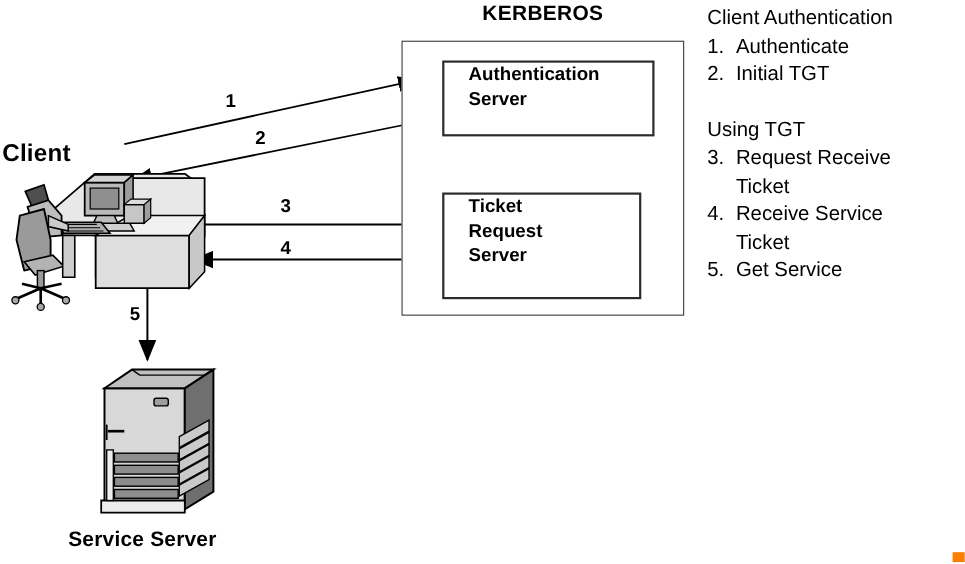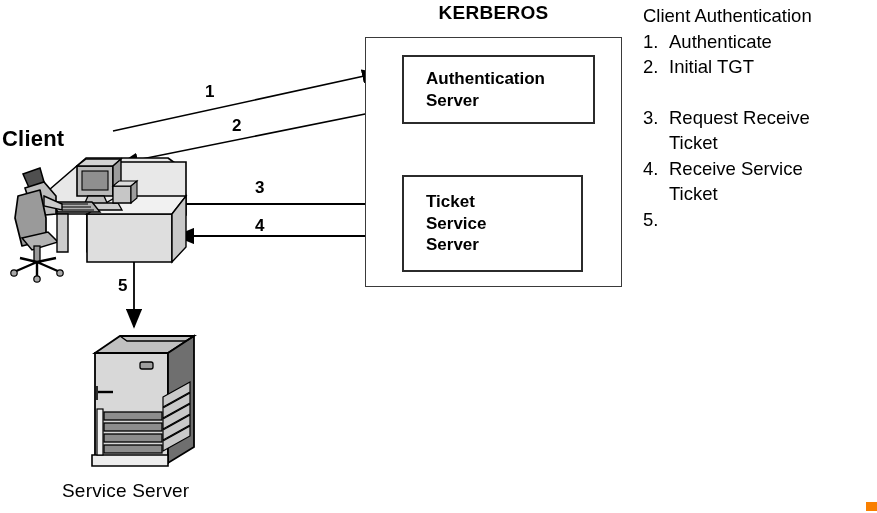--- a/index.html
+++ b/index.html
@@ -12,31 +12,31 @@
 
   
   #kerberos-title{
     left:365px;top:2px;width:257px;text-align:center;
     font-size:19px;font-weight:bold;letter-spacing:.3px;
   }
   #client-label{
     left:2px;top:126px;font-size:22px;font-weight:bold;letter-spacing:.2px;
   }
   #service-server-label{
-    left:62px;top:480px;font-size:19px;font-weight:normal;letter-spacing:.2px;
+    left:62px;top:480px;font-size:19px;font-weight:bold;letter-spacing:.2px;
   }
 
   
   #kerberos-box{
     left:365px;top:37px;width:257px;height:250px;
     border:1.5px solid #3a3a3a;background:#ffffff;box-sizing:border-box;
   }
   .server-box{
     border:2px solid #2b2b2b;background:#ffffff;box-sizing:border-box;
-    display:flex;flex-direction:column;justify-content:center;
+    display:flex;flex-direction:column;justify-content:flex-start;
     font-size:17px;font-weight:bold;line-height:1.28;
     padding-left:22px;
   }
   #auth-server-box{left:402px;top:55px;width:193px;height:69px;}
   #tgs-box{left:402px;top:175px;width:181px;height:97px;}
 
   
   .arrow-num{font-size:17px;font-weight:bold;}
   #num-1{left:205px;top:82px;}
   #num-2{left:232px;top:116px;}
@@ -178,21 +178,21 @@
 
 <div id="kerberos-box" class="abs" style="border-color: rgb(58, 58, 58);"></div>
 
 <div id="auth-server-box" class="abs server-box" style="border-color: rgb(43, 43, 43);">
   <span>Authentication</span>
   <span>Server</span>
 </div>
 
 <div id="tgs-box" class="abs server-box" style="border-color: rgb(43, 43, 43);">
   <span>Ticket</span>
-  <span>Service</span>
+  <span>Request</span>
   <span>Server</span>
 </div>
 
 <div id="client-label" class="abs">Client</div>
 
 <div id="service-server-label" class="abs">Service Server</div>
 
 <div id="num-1" class="abs arrow-num">1</div>
 <div id="num-2" class="abs arrow-num">2</div>
 <div id="num-3" class="abs arrow-num">3</div>
@@ -208,32 +208,34 @@
     <span class="t">Authenticate</span>
   </div>
 
   <div class="step">
     <span class="n">2.</span>
     <span class="t">Initial TGT</span>
   </div>
 
   <div class="gap"></div>
 
+  <div class="heading">Using TGT</div>
 
   <div class="step">
     <span class="n">3.</span>
     <span class="t">Request Receive</span>
   </div>
   <div class="cont">Ticket</div>
 
   <div class="step">
     <span class="n">4.</span>
     <span class="t">Receive Service</span>
   </div>
   <div class="cont">Ticket</div>
 
   <div class="step">
     <span class="n">5.</span>
+    <span class="t">Get Service</span>
   </div>
 
 </div>
 
 <div id="corner-marker" class="abs" style="background: rgb(249, 127, 0);"></div>
 
 </body></html>

